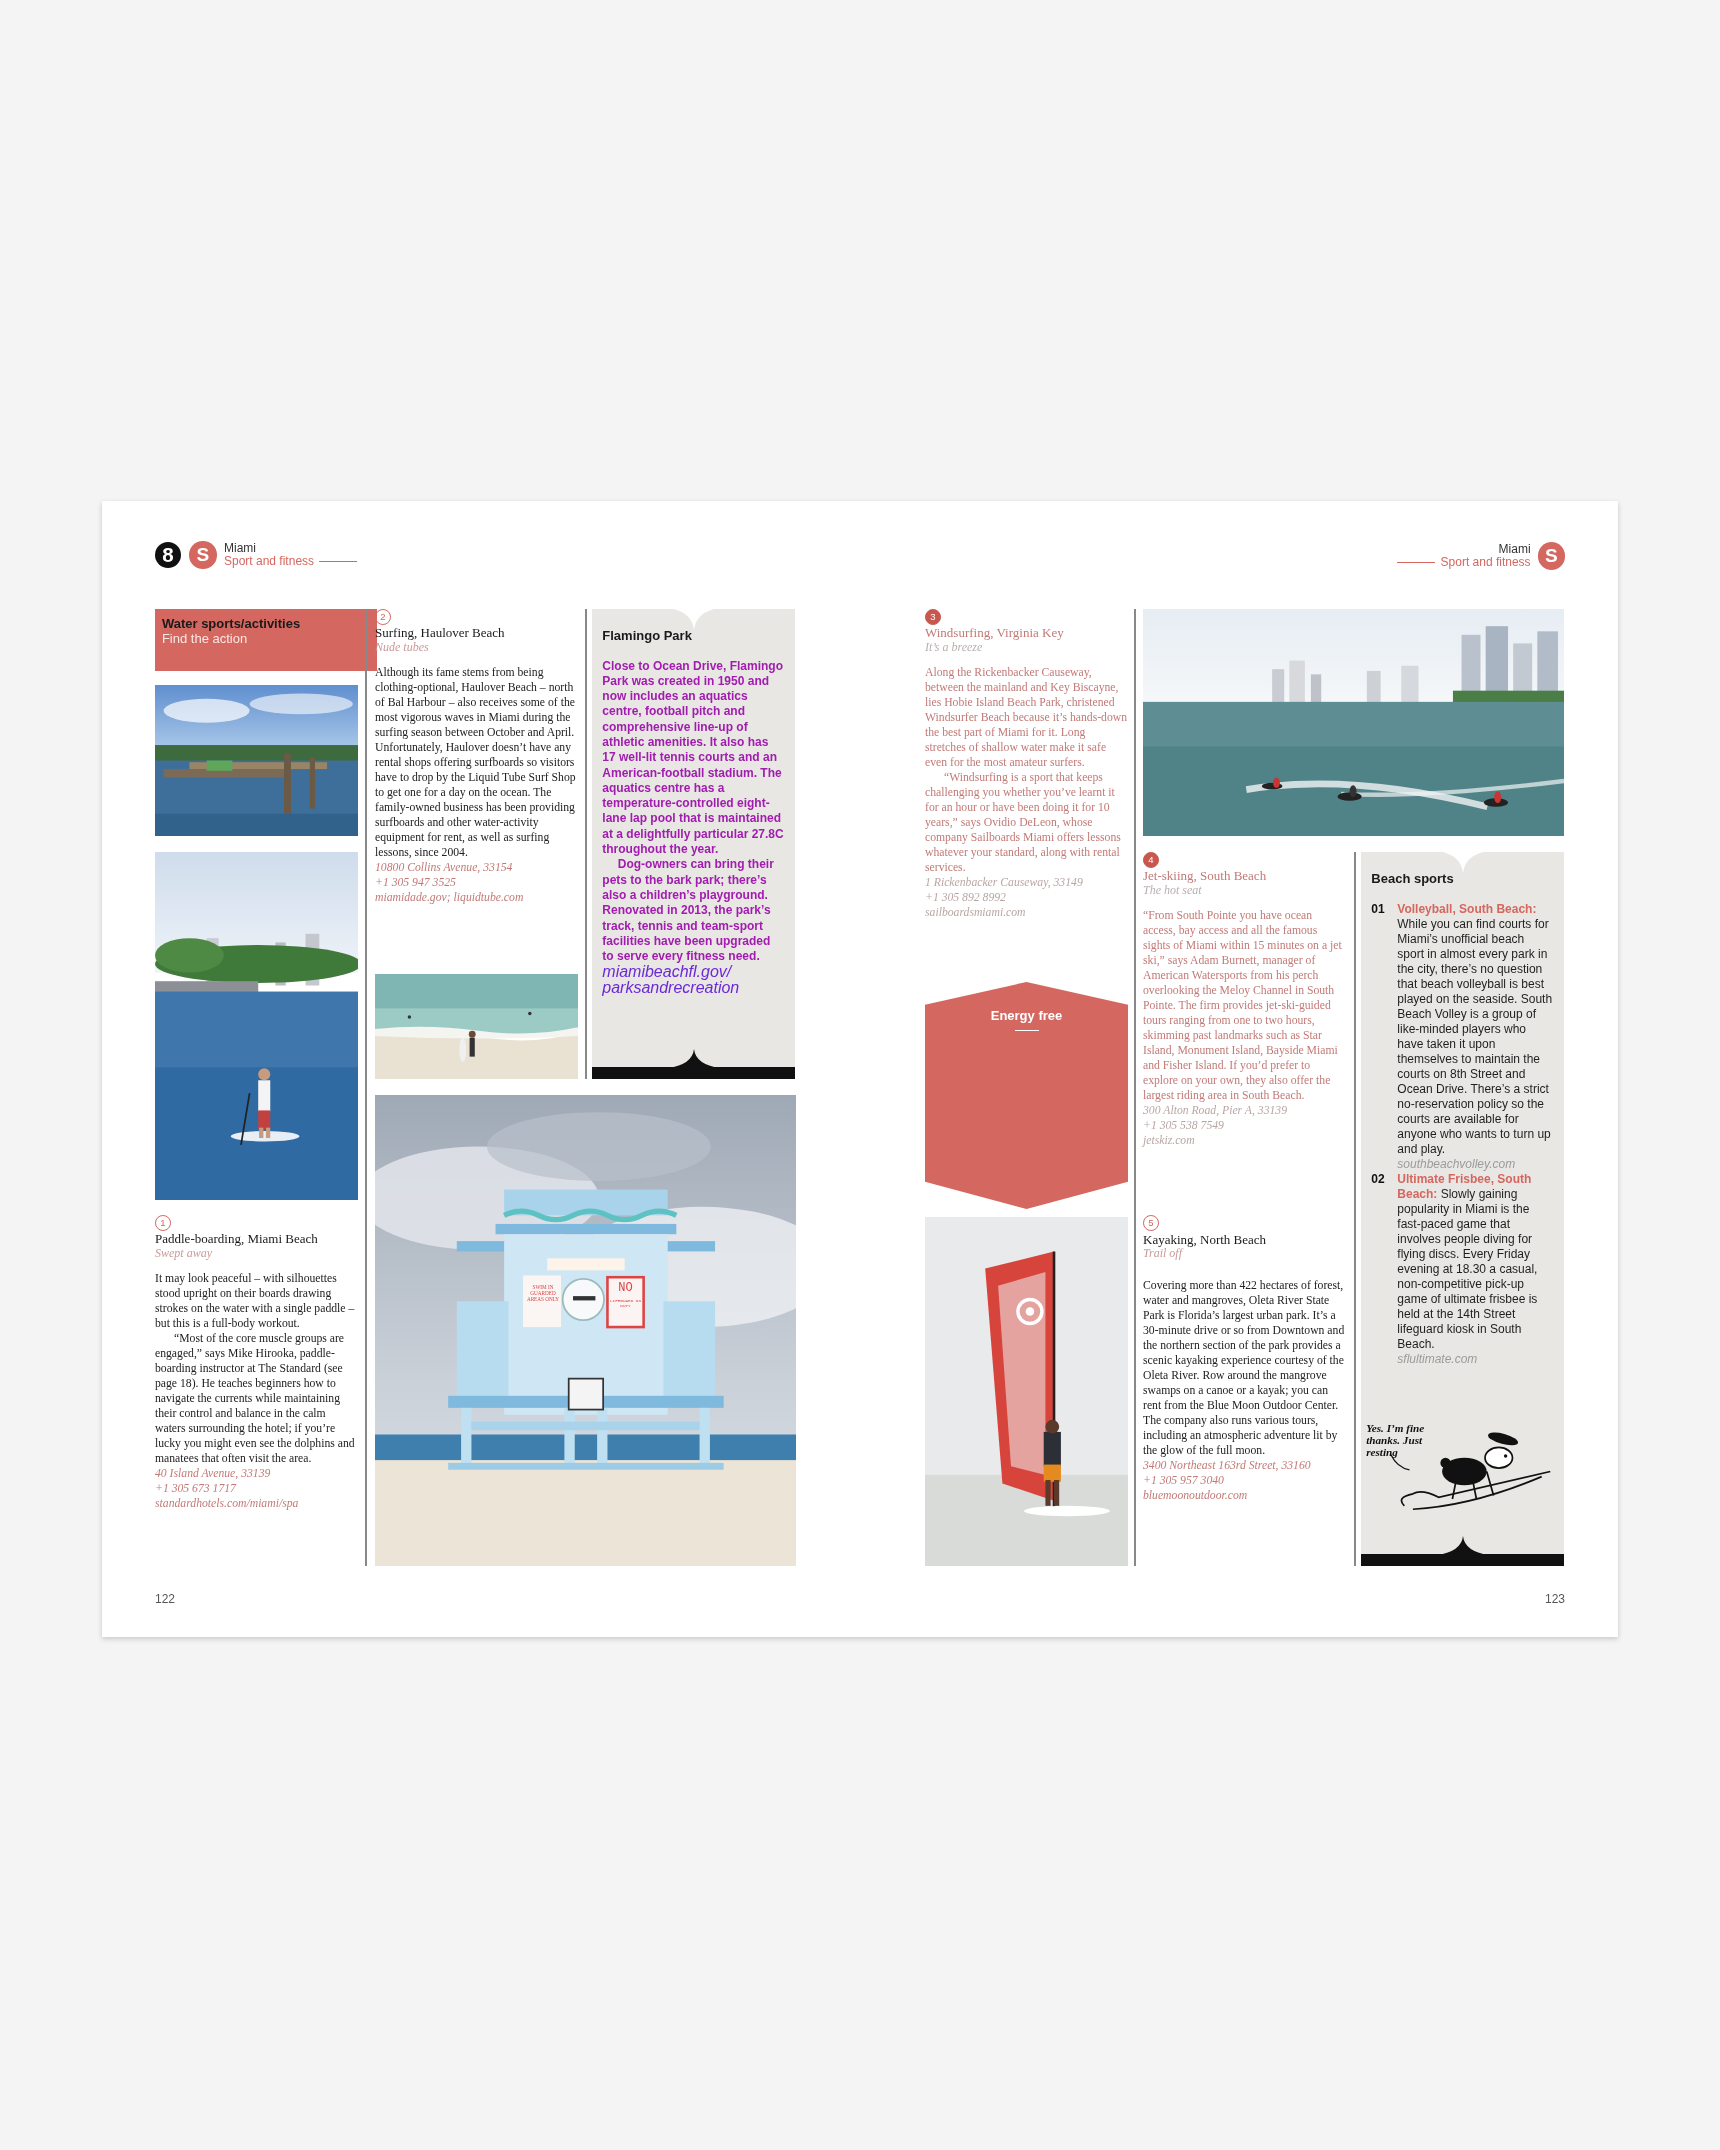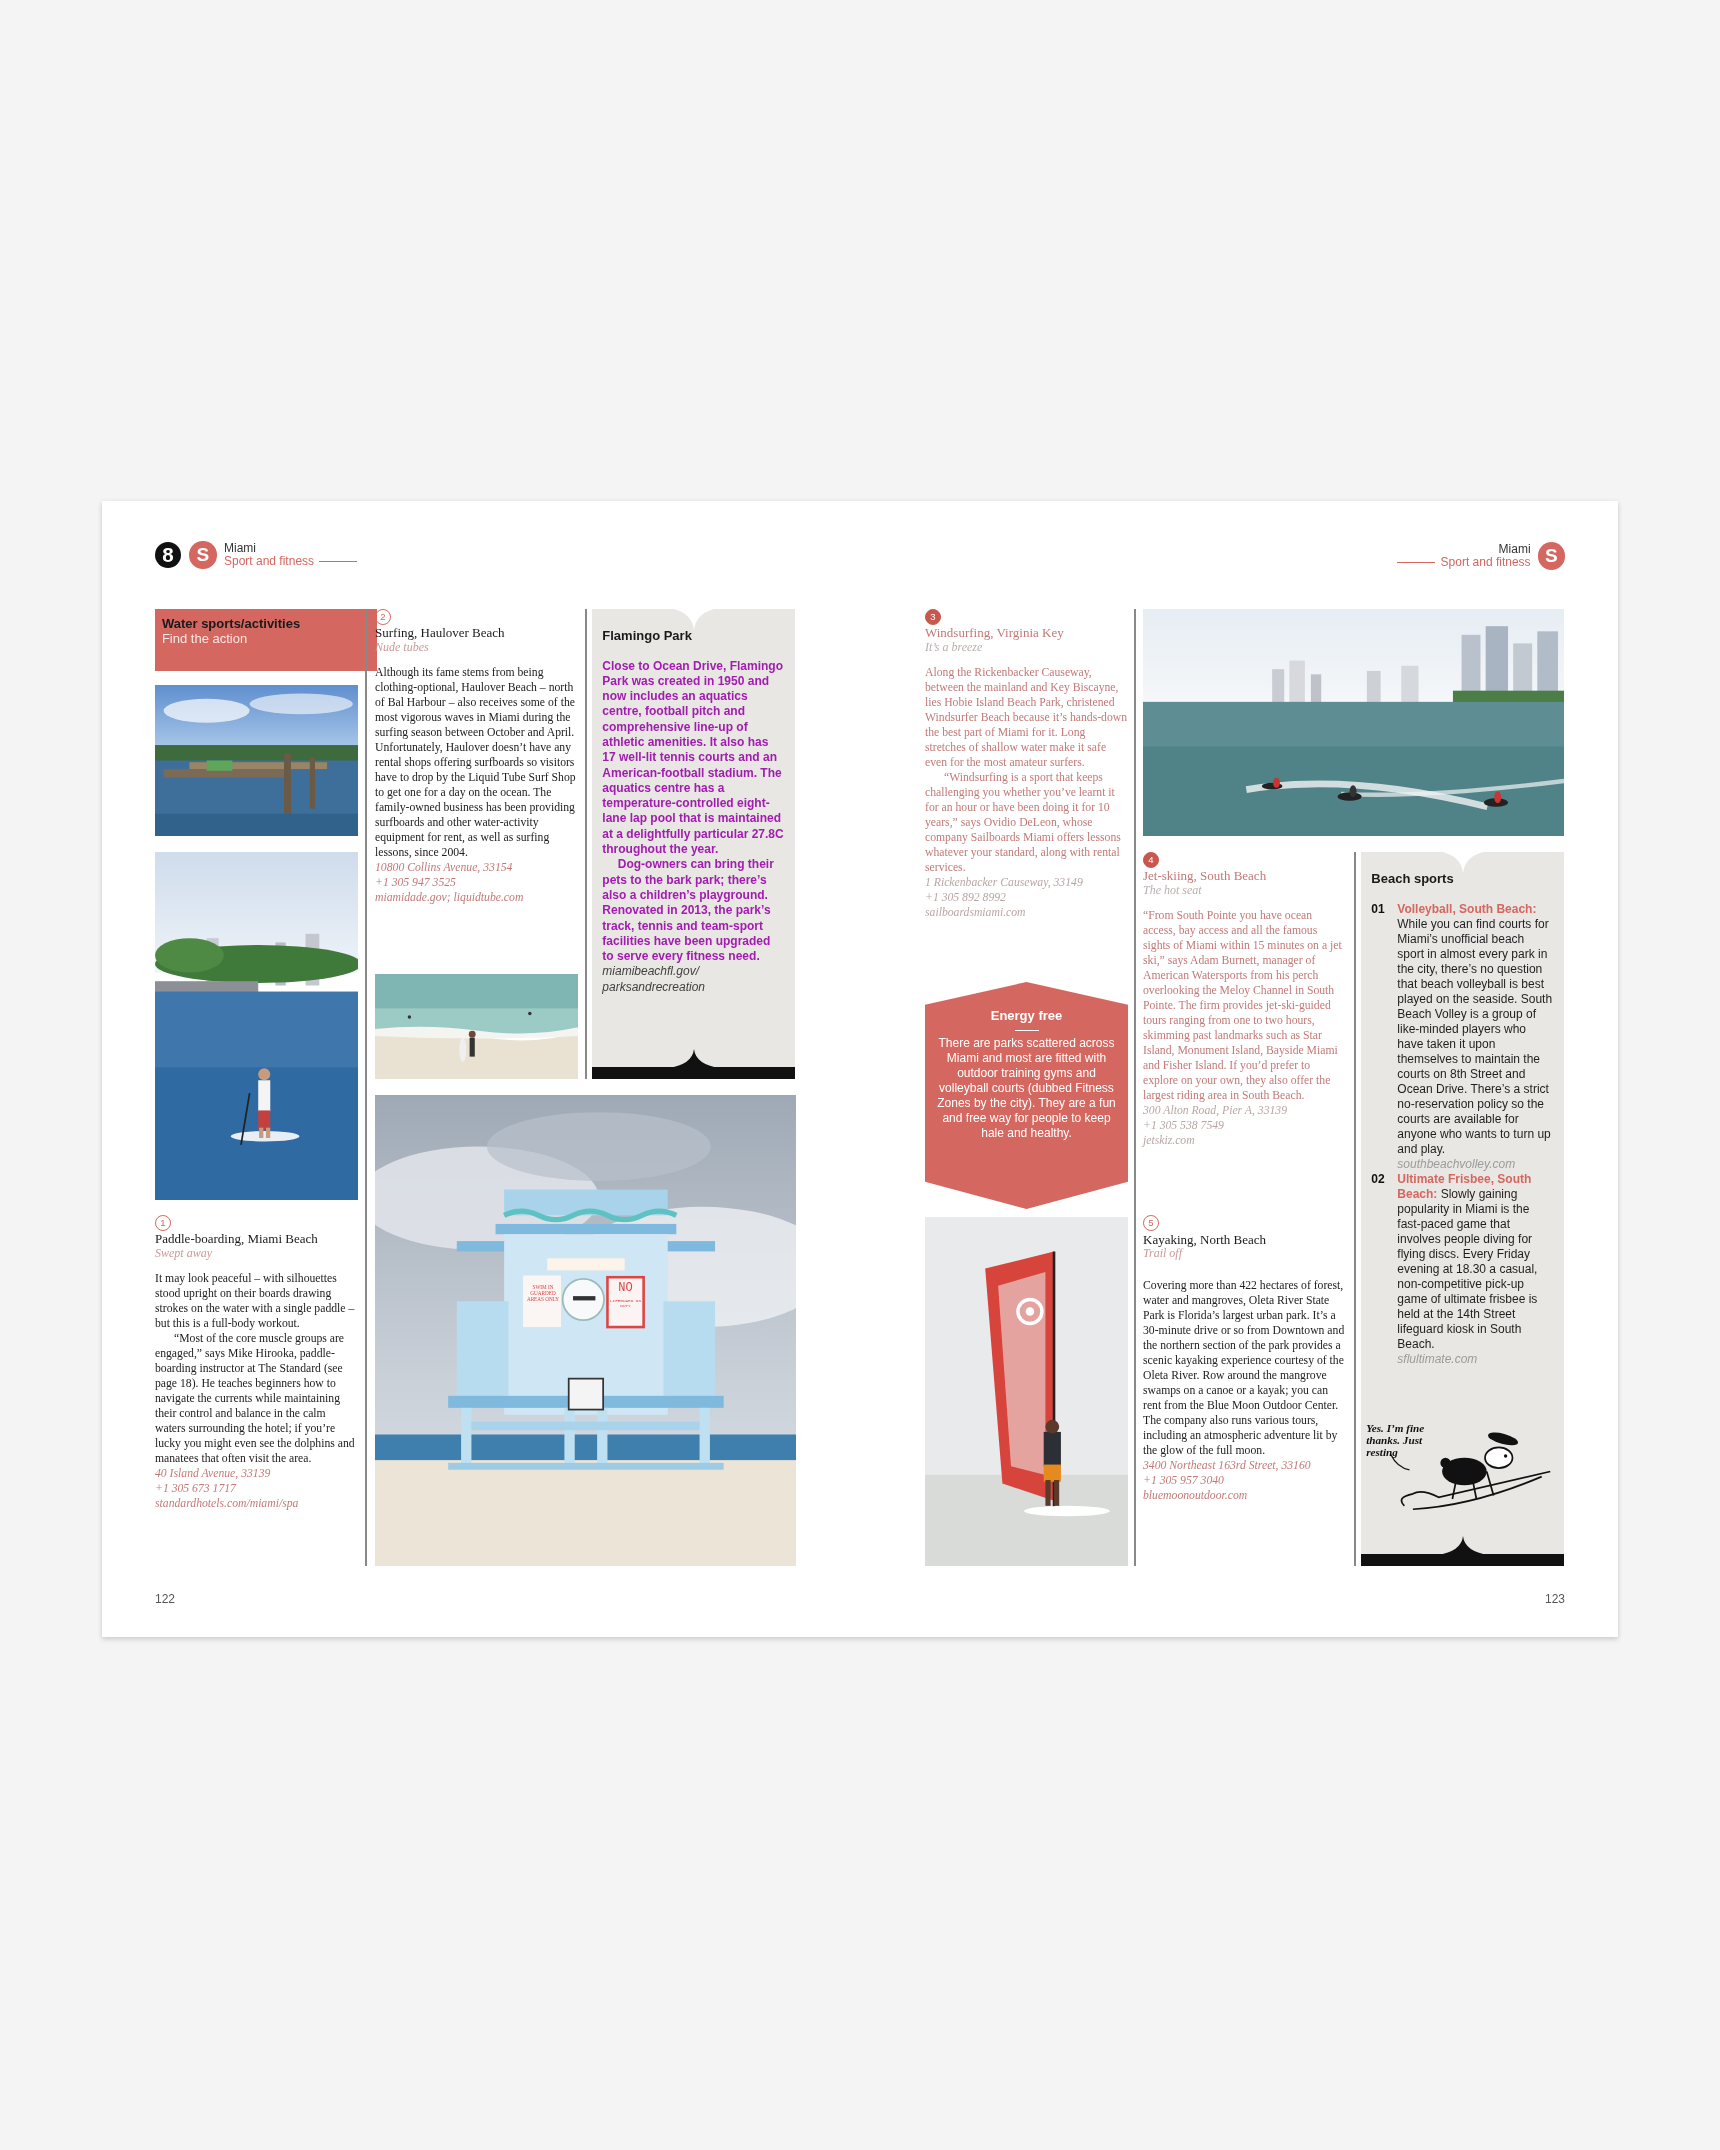--- a/index.html
+++ b/index.html
@@ -36,21 +36,21 @@
 
   
   .grey-box { background:#e8e7e4; }
   .notch-top { position:absolute; top:-0.9px; width:52px; height:22.4px; }
   .black-foot { position:absolute; left:0; right:0; bottom:0; height:12px; background:#111; }
   .notch-bottom { position:absolute; bottom:11.2px; width:52px; height:19px; }
   .box-title { font-size:13px; font-weight:bold; color:#1a1a1a; }
   .box-body { font-size:12px; line-height:15.3px; color:#a21caf;font-weight:bold; }
   .box-body p { margin:0; }
   .box-body p + p { text-indent:15.5px; }
-  .box-link { font-size:12px; line-height:15.3px; font-style:italic; color:#404040; }
+  .box-link { font-size:16px; line-height:15.3px; font-style:italic; color:#6d28d9; }
 
   
   .hex { background:#d4675f; clip-path:polygon(0 10%, 50% 0, 100% 10%, 100% 88%, 50% 100%, 0 88%); }
   .hex-title { font-size:13px; font-weight:bold; color:#fff; text-align:center; }
   .hex-rule { width:24px; height:1.3px; background:#fff; margin:6.9px auto 5.2px; }
   .hex-body { font-size:12px; line-height:15px; color:#fff; text-align:center; }
 
   
   .list-item { display:flex; }
   .list-num { width:26px; font-weight:bold; font-size:12px; color:#111; flex:none; }
@@ -268,21 +268,20 @@
       <div>1 Rickenbacker Causeway, 33149</div>
       <div>+1 305 892 8992</div>
       <div>sailboardsmiami.com</div>
     </div>
   </div>
 
   <div class="abs hex" style="left:823px;top:481px;width:203px;height:227px;">
     <div style="padding:26px 12px 0 12px;">
       <div class="hex-title">Energy free</div>
       <div class="hex-rule"></div>
-      <div class="hex-body">There are parks scattered across Miami and most are fitted with outdoor training gyms and volleyball courts (dubbed Fitness Zones by the city). They are a fun and free way for people to keep hale and healthy.</div>
     </div>
   </div>
 
   <div class="abs photo" style="left:823px;top:716px;width:203px;height:349px;">
     <svg width="203" height="349" viewBox="0 0 236 406" preserveAspectRatio="none">
       <rect width="236" height="406" fill="#e8eaeb"></rect>
       <rect y="300" width="236" height="106" fill="#d9dbd8"></rect>
       <path d="M70 60 L150 40 L150 330 L90 310 Z" fill="#d6443c"></path>
       <path d="M85 80 L140 64 L140 300 L100 290 Z" fill="#f3f3f3" opacity=".55"></path>
       <circle cx="122" cy="110" r="14" fill="none" stroke="#fff" stroke-width="4"></circle>

